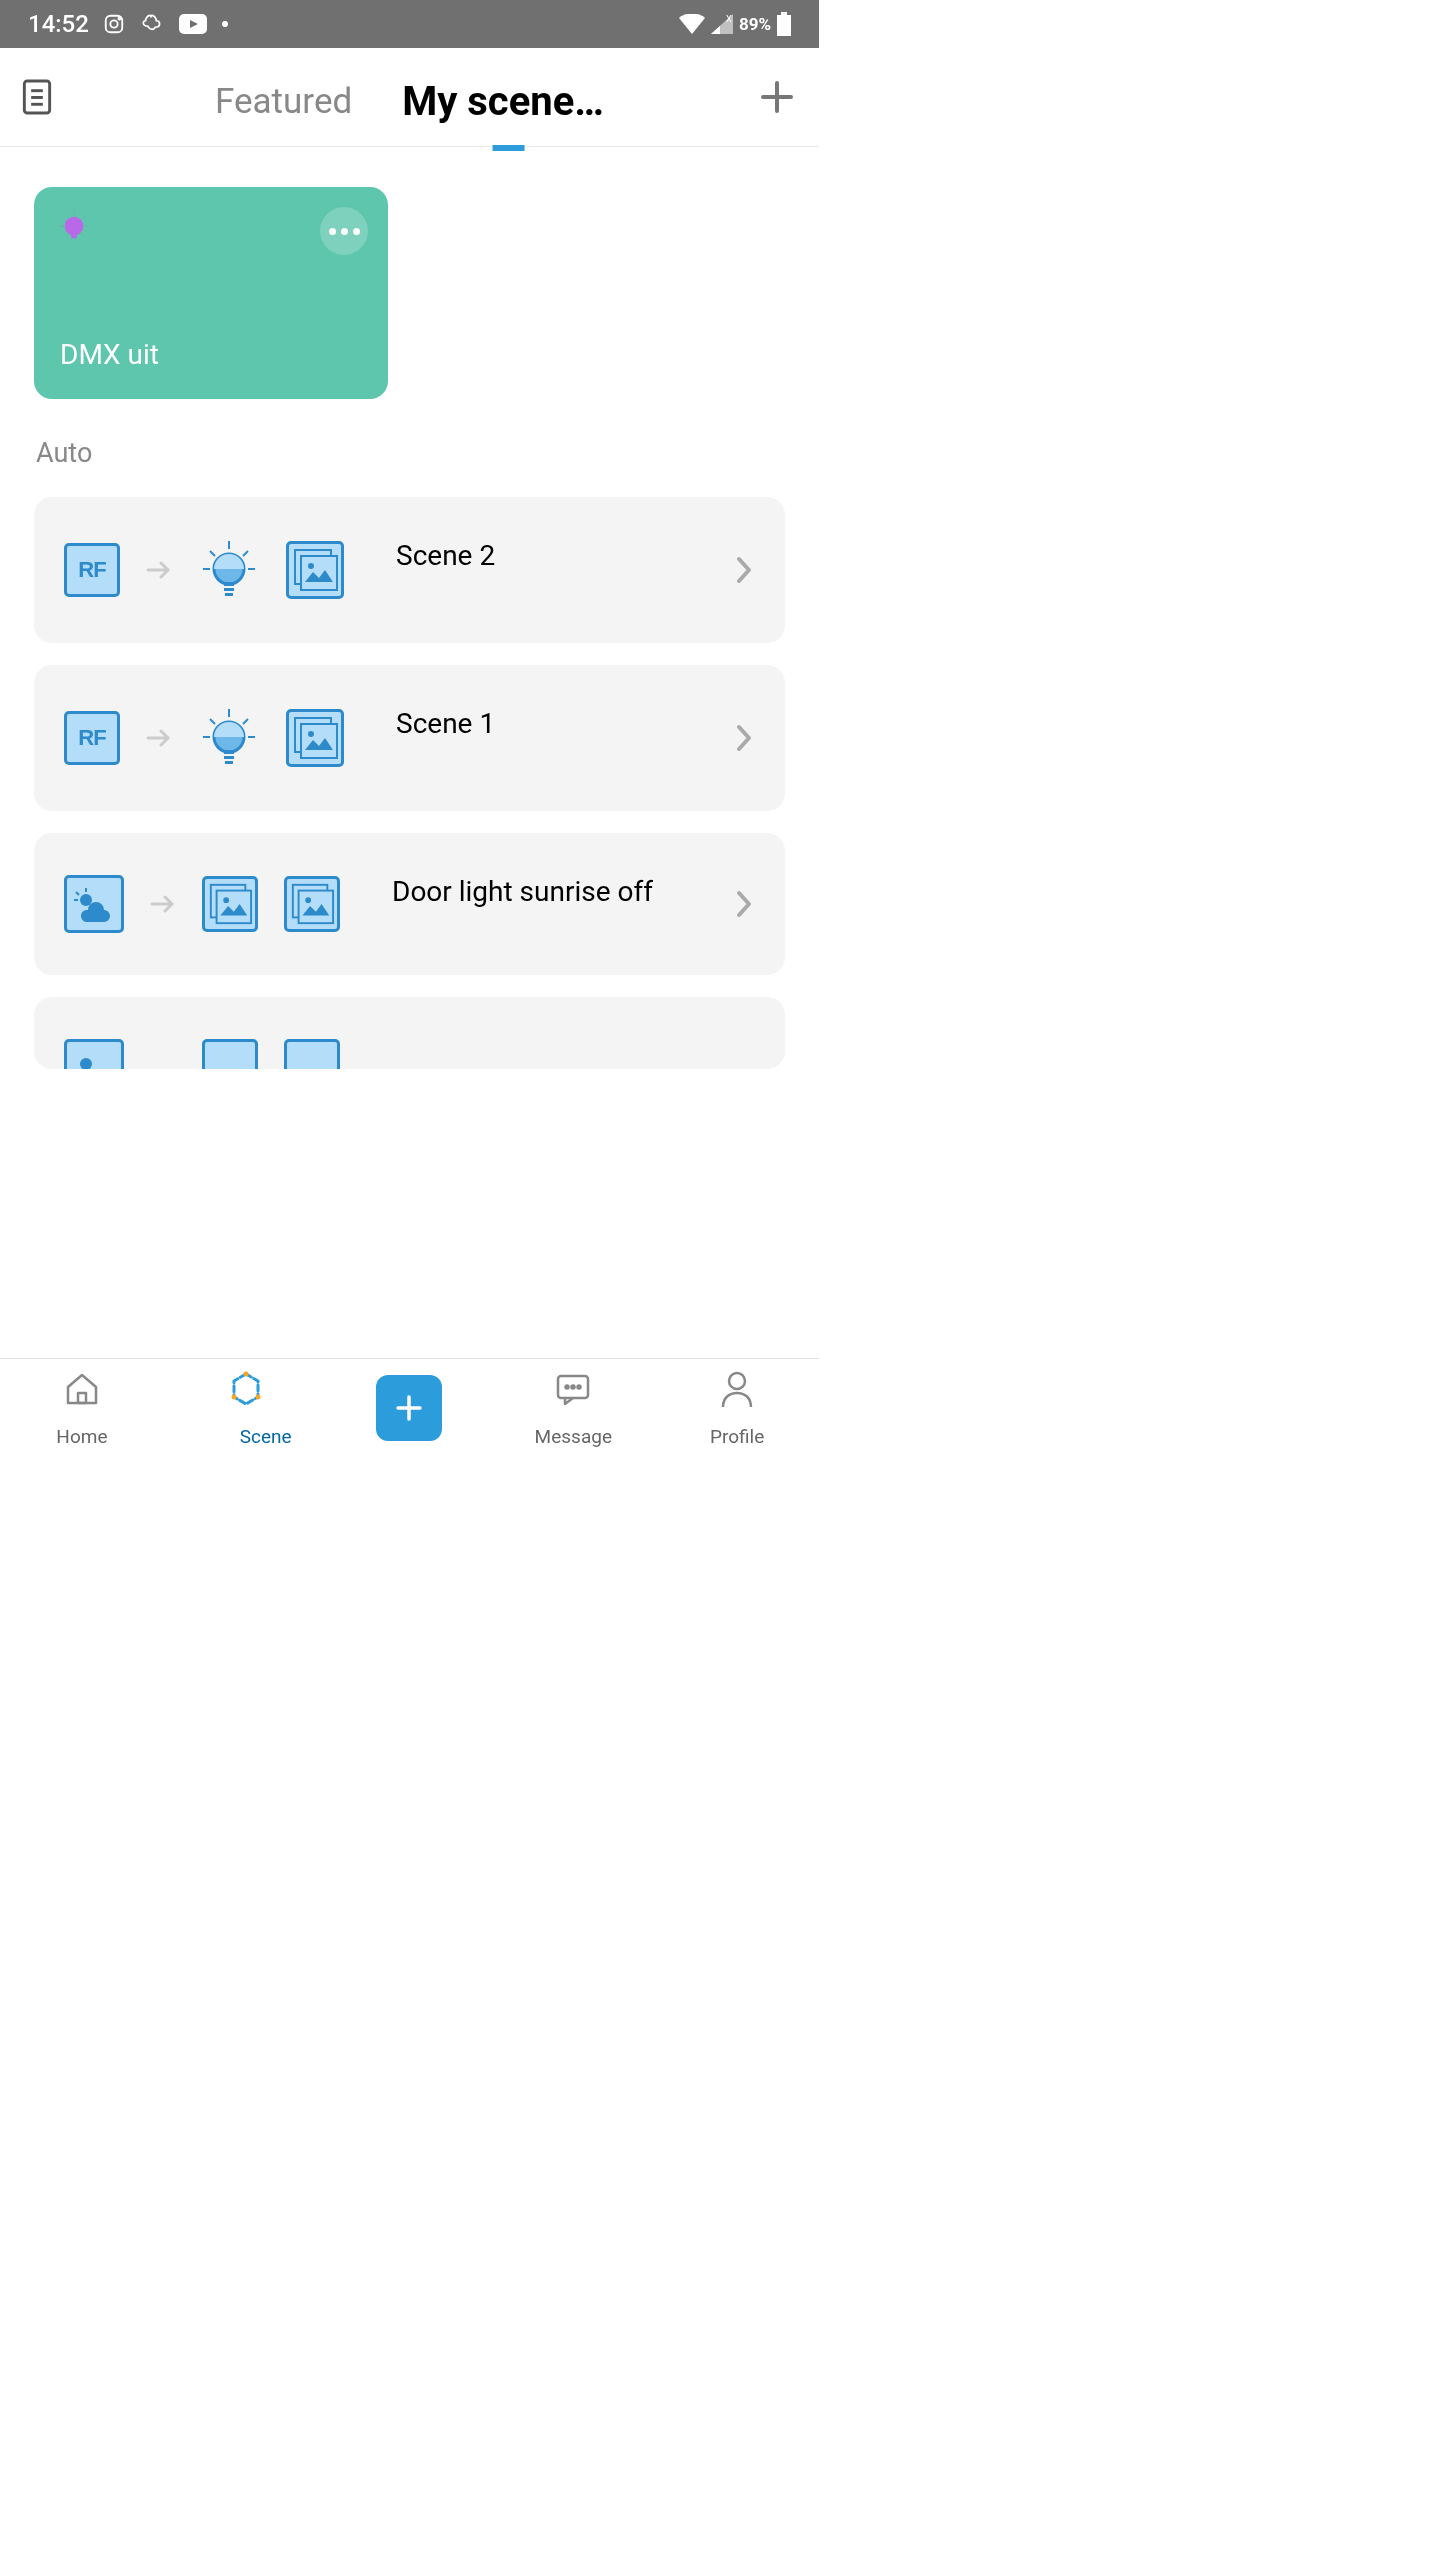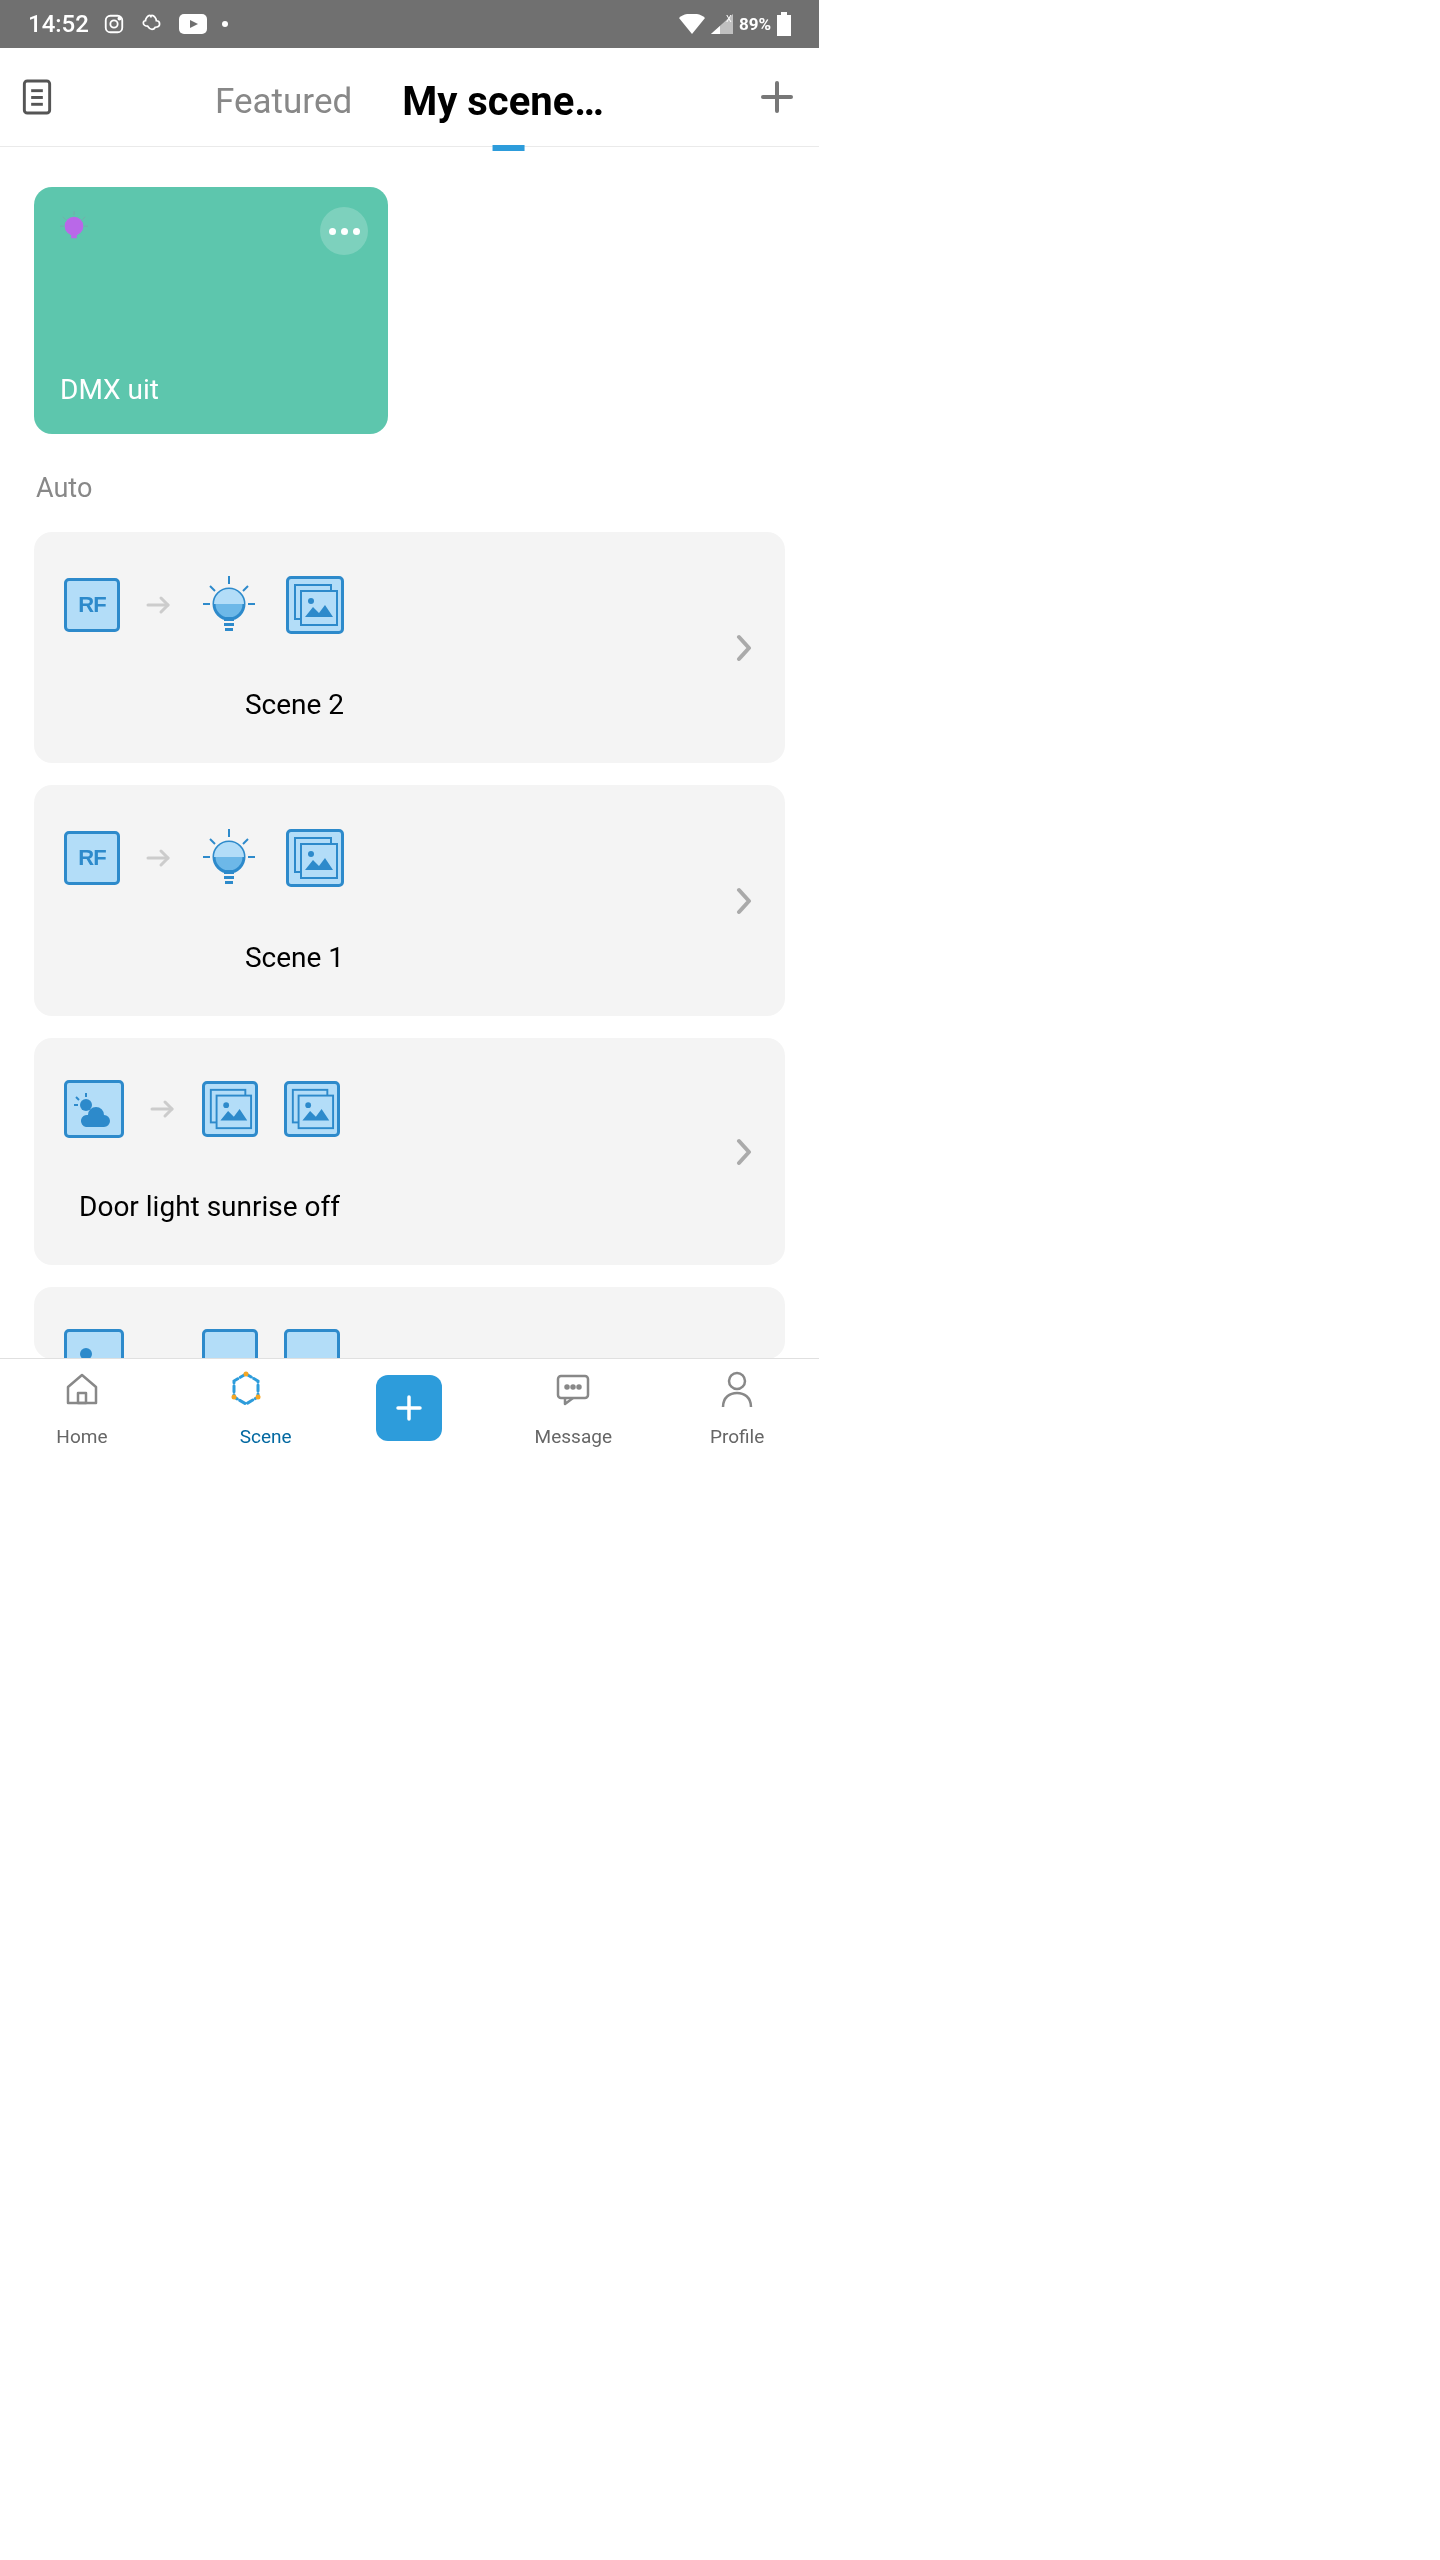--- a/index.html
+++ b/index.html
@@ -18,32 +18,32 @@
     .tabs { display: flex; position: absolute; left: 50%; transform: translateX(-50%); gap: 50px; align-items: center; }
     .tab { font-size: 35px; color: #888; cursor: pointer; position: relative; display: inline-block; margin-top: 8px; }
     .tab.active { color: #000; font-weight: 700; font-size: 40px; text-align: center; }
     .tab.active::after { content: ''; position: absolute; bottom: -26px; left: 45%; width: 32px; height: 6px; background: #2d9cdb; }
     .add-icon { position: absolute; right: 22px; }
     
     
     .content { flex: 1; overflow-y: auto; padding: 40px 34px 0 34px; }
     
     
-    .scene-card { width: 354px; height: 247px; background: #5dc6ad; border-radius: 18px; padding: 24px 24px 28px 26px; position: relative; display: flex; flex-direction: column; justify-content: space-between; }
+    .scene-card { width: 354px; height: 212px; background: #5dc6ad; border-radius: 18px; padding: 24px 24px 28px 26px; position: relative; display: flex; flex-direction: column; justify-content: space-between; }
     .scene-card-icon { width: 28px; height: 34px; }
     .scene-card-more { position: absolute; top: 20px; right: 20px; width: 48px; height: 48px; background: rgba(255,255,255,0.2); border-radius: 50%; display: flex; align-items: center; justify-content: center; gap: 5px; }
     .scene-card-more span { width: 7px; height: 7px; background: #fff; border-radius: 50%; }
     .scene-card-label { color: #fff; font-size: 28px; font-weight: 400; }
     
     
     .section-heading { color: #888; font-size: 27px; margin: 38px 0 28px 2px; }
     
     
     .auto-card { background: #f4f4f4; border-radius: 18px; padding: 42px 32px 42px 30px; margin-bottom: 22px; display: flex; align-items: center; justify-content: space-between; }
-    .auto-card-content { display: flex; flex-direction: column; gap: 52px; align-items: flex-end; }
+    .auto-card-content { display: flex; flex-direction: row; gap: 52px; }
     .auto-card-icons { display: flex; align-items: center; gap: 26px; }
     .auto-card-name { font-size: 28px; color: #000; }
     .chevron { color: #999; }
     
     
     .icon-box { width: 56px; height: 54px; background: #b3ddf8; border: 3px solid #2d8acb; border-radius: 5px; display: flex; align-items: center; justify-content: center; }
     .rf-icon { font-size: 22px; font-weight: 900; color: #2d8acb; font-family: Arial Black, sans-serif; letter-spacing: -1px; }
     
     .bulb-icon-wrap { width: 62px; height: 62px; display: flex; align-items: center; justify-content: center; position: relative; }
     

